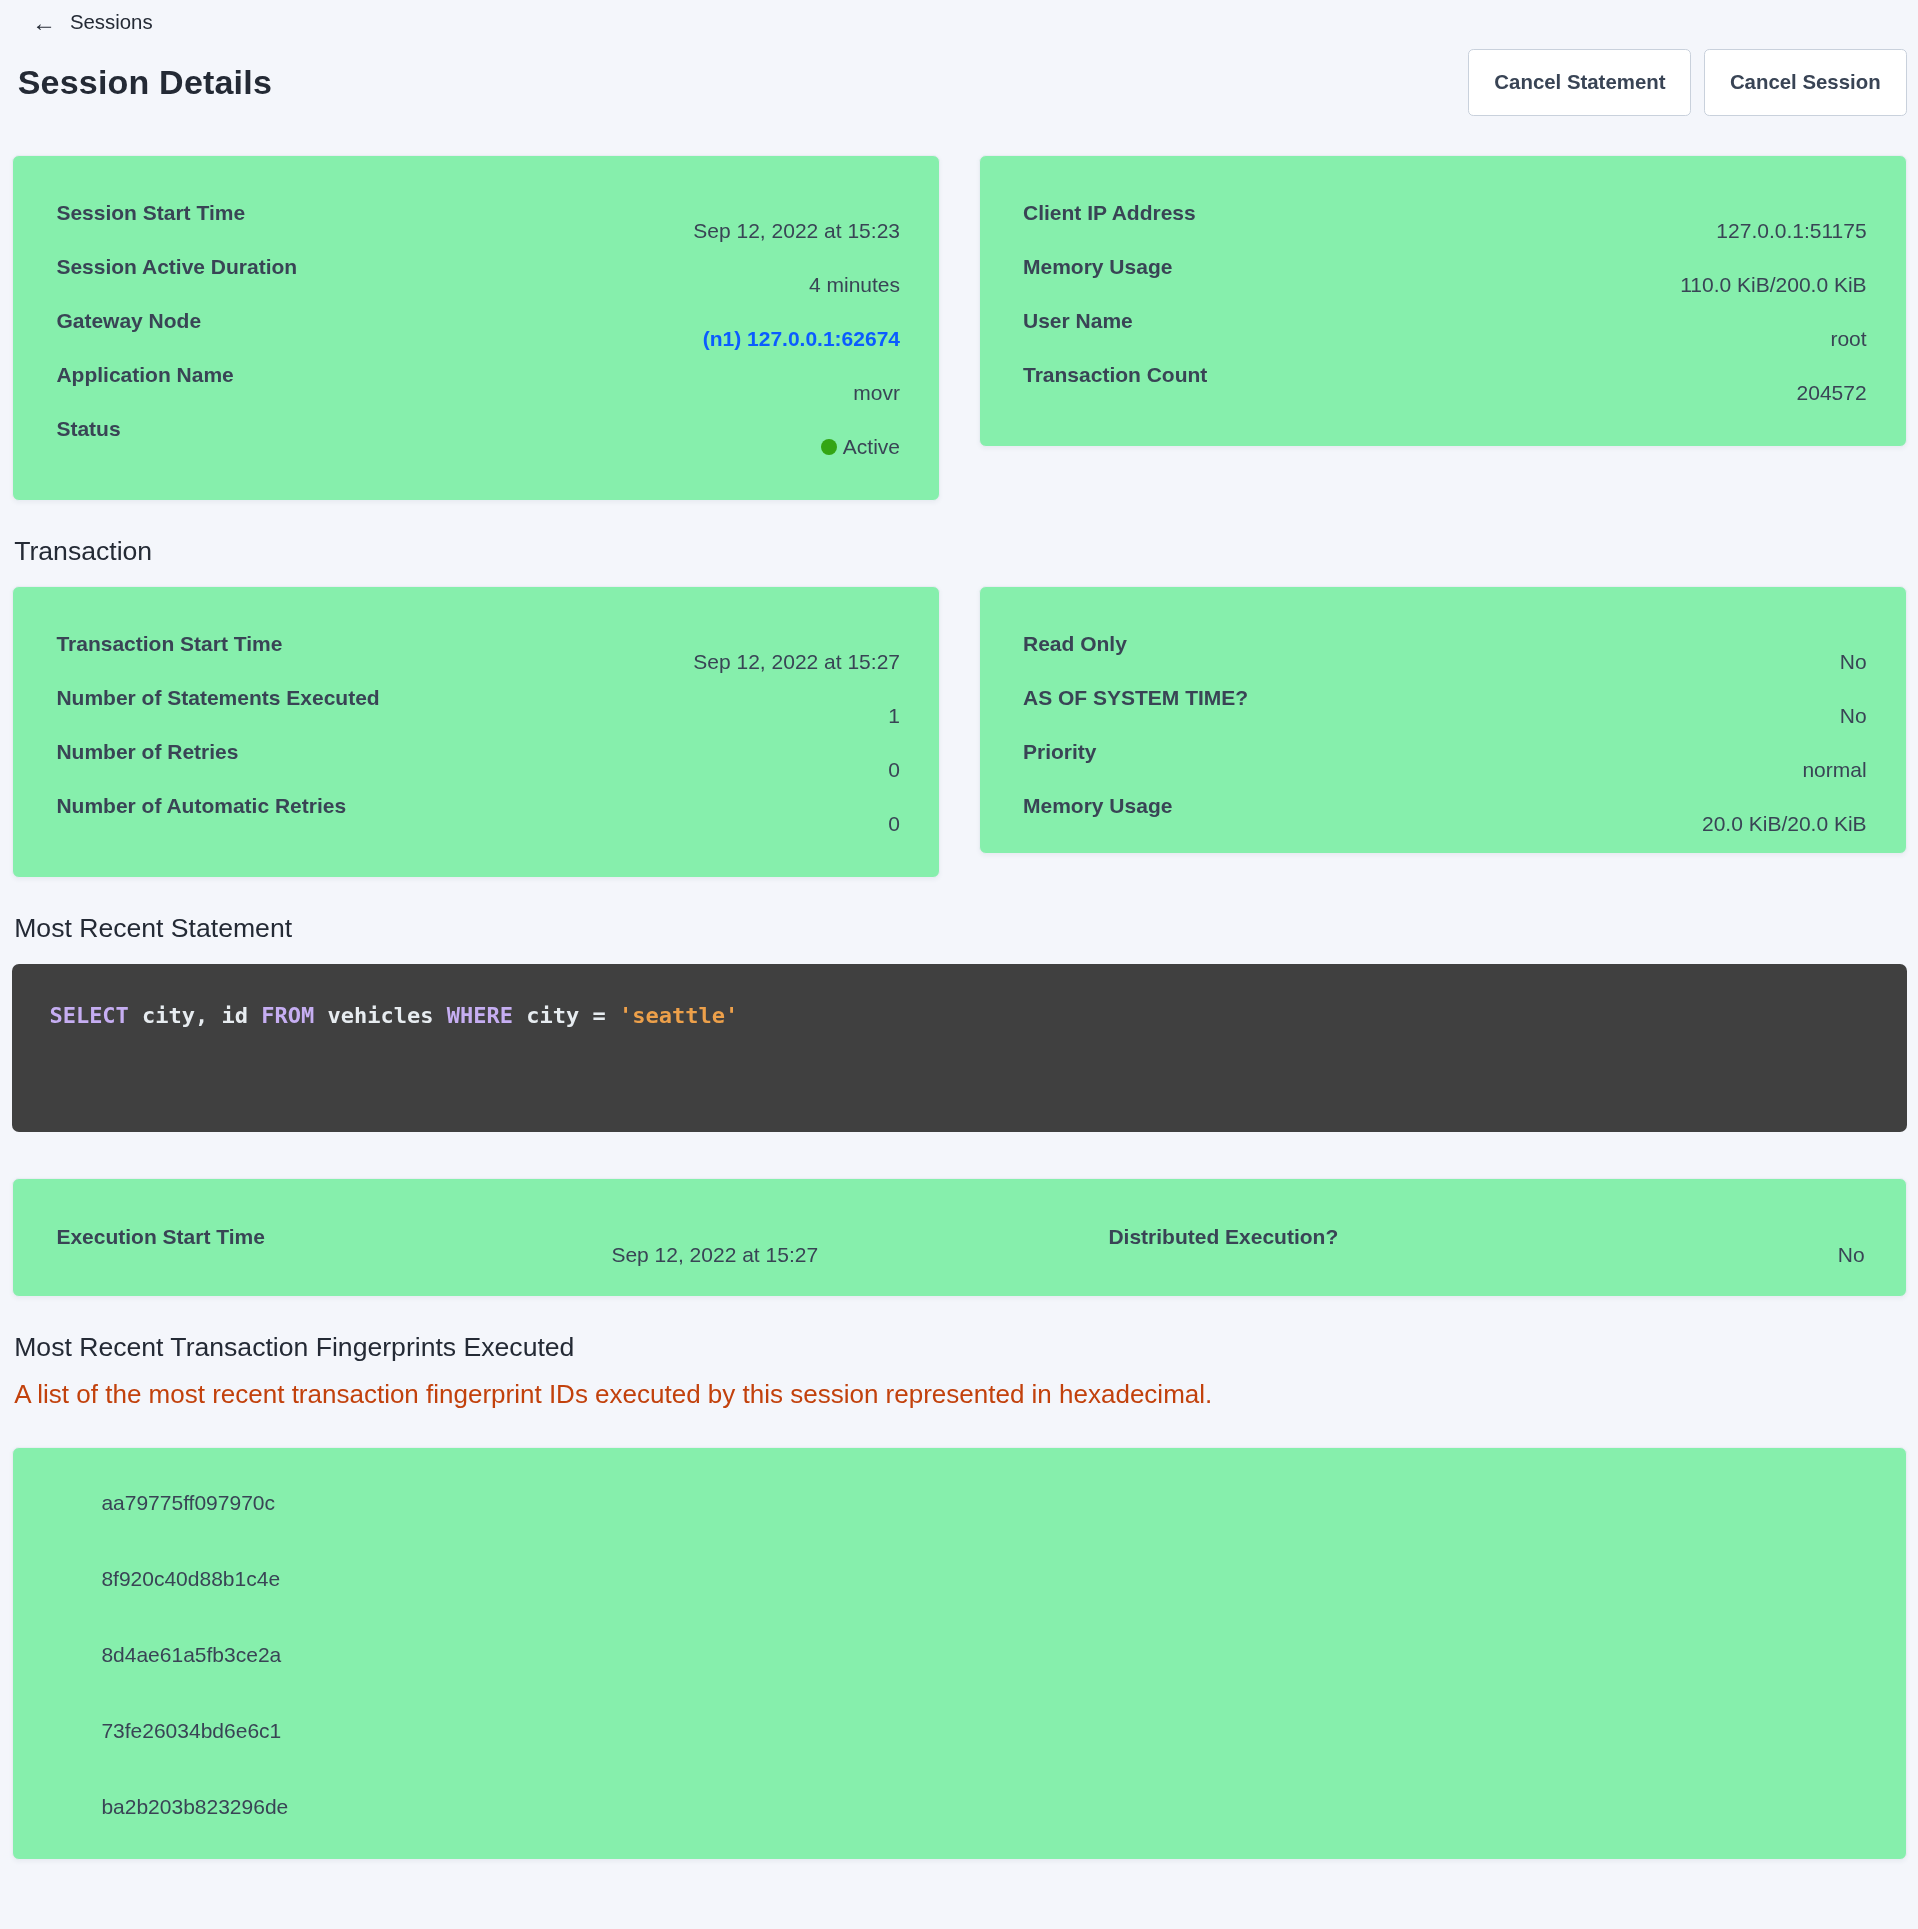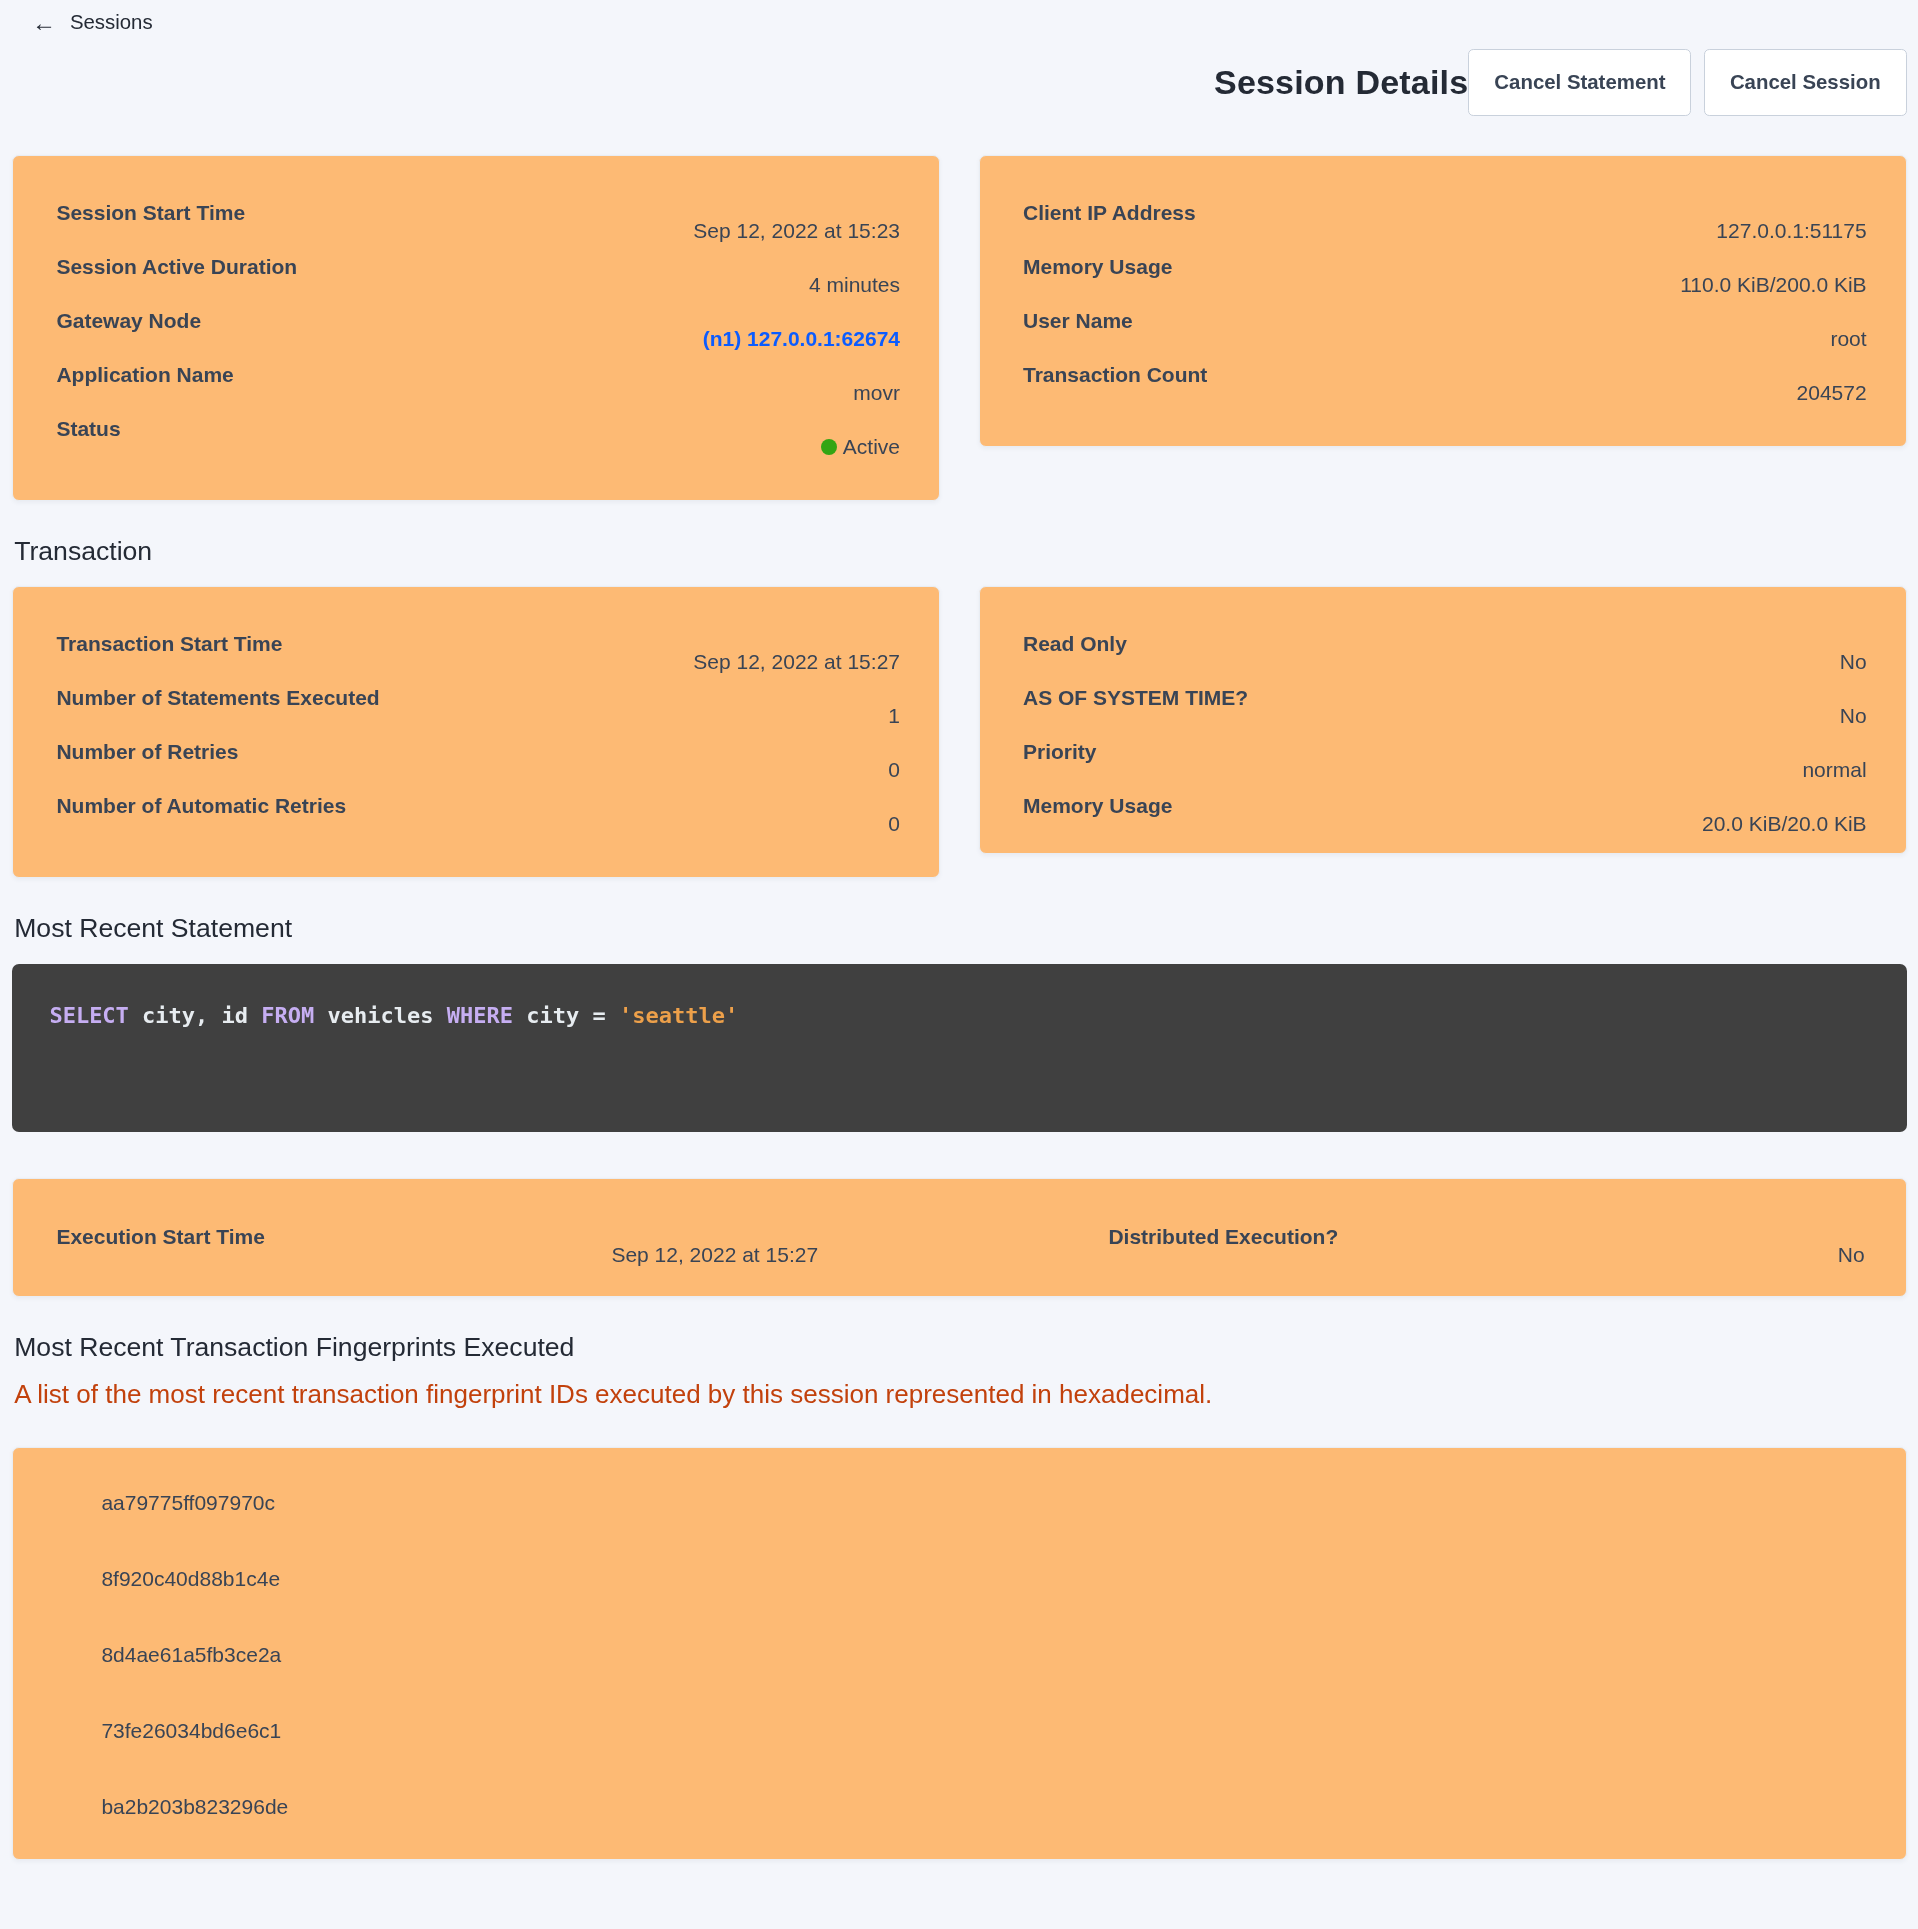--- a/index.html
+++ b/index.html
@@ -13,33 +13,33 @@
   .page { padding:10.6px 12.4px 0 12.4px; }
 
   
   .breadcrumb {
     margin-left:19.5px; display:flex; align-items:center; gap:14px;
     font-size:20.4px; color:#242a35; cursor:pointer; width:max-content;
   }
   .back-arrow { font-size:24px; line-height:1; color:#242a35; }
 
   
-  .header { margin:14px 0 0 5.3px; display:flex; justify-content:flex-end; align-items:center; }
+  .header { margin:14px 0 0 5.3px; display:flex; justify-content:space-between; align-items:center; }
   h1 { font-size:34px; font-weight:700; color:#242a35; letter-spacing:0.2px; }
   .actions { display:flex; gap:12.4px; }
   .btn {
     height:67px; padding:0 25px; background:#fff;
     border:0.9px solid #c9d1dc; border-radius:5.3px;
     font-family:"Liberation Sans", sans-serif;
     font-size:20.4px; font-weight:700; color:#394455; cursor:pointer;
   }
 
   
   .card {
-    background:#fdba74; border:0.9px solid #e9edf3; border-radius:7px;
+    background:#86efac; border:0.9px solid #e9edf3; border-radius:7px;
     box-shadow:0 1.8px 4.4px rgba(60,80,110,.06);
   }
   .grid { display:grid; grid-template-columns:1fr 1fr; gap:39px; align-items:start; }
   .grid-row1 { margin-top:39px; }
   .grid-row2 { margin-top:19.5px; }
 
   .kv-card { padding:30px 39px 44px 43px; }
   .kv-card.pad-sm { padding-bottom:19.5px; }
   .kv-row { height:54px; display:flex; align-items:center; justify-content:space-between; }
   .kv-label { font-size:21px; font-weight:700; color:#394455; }

